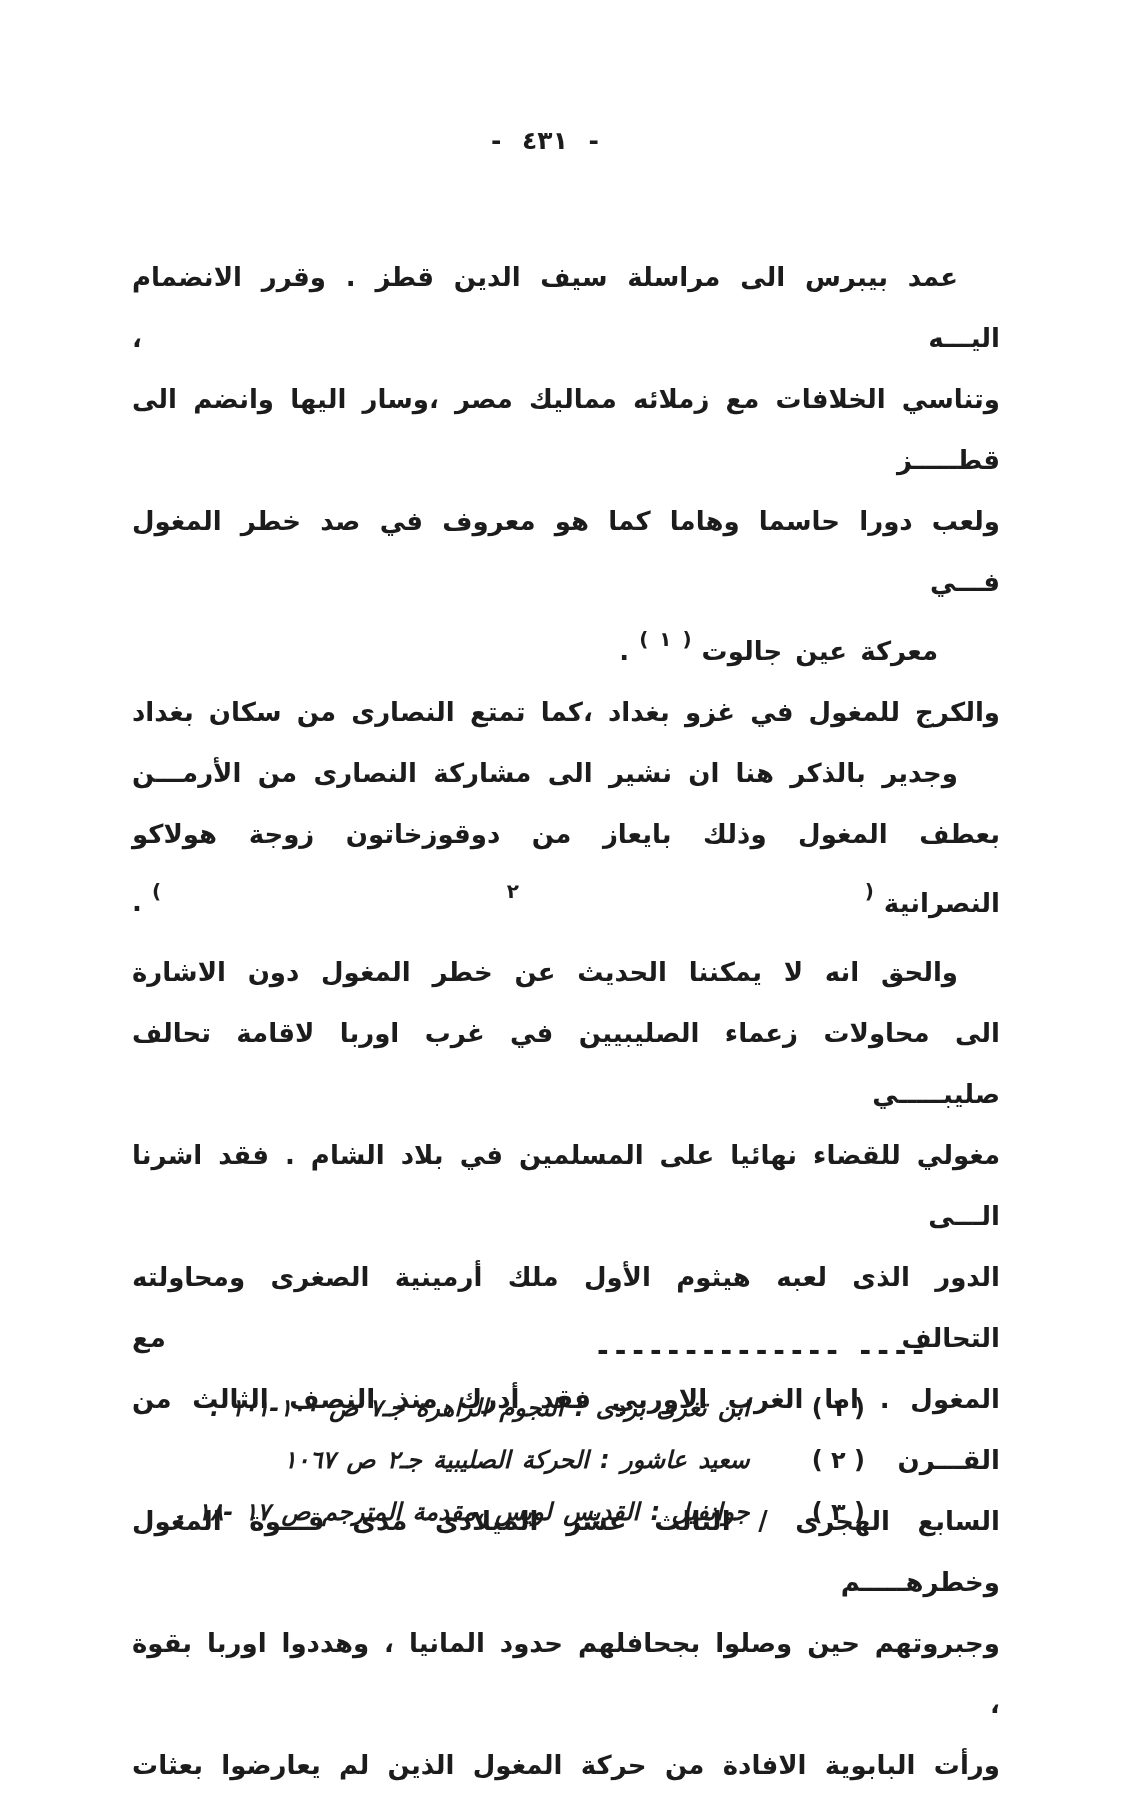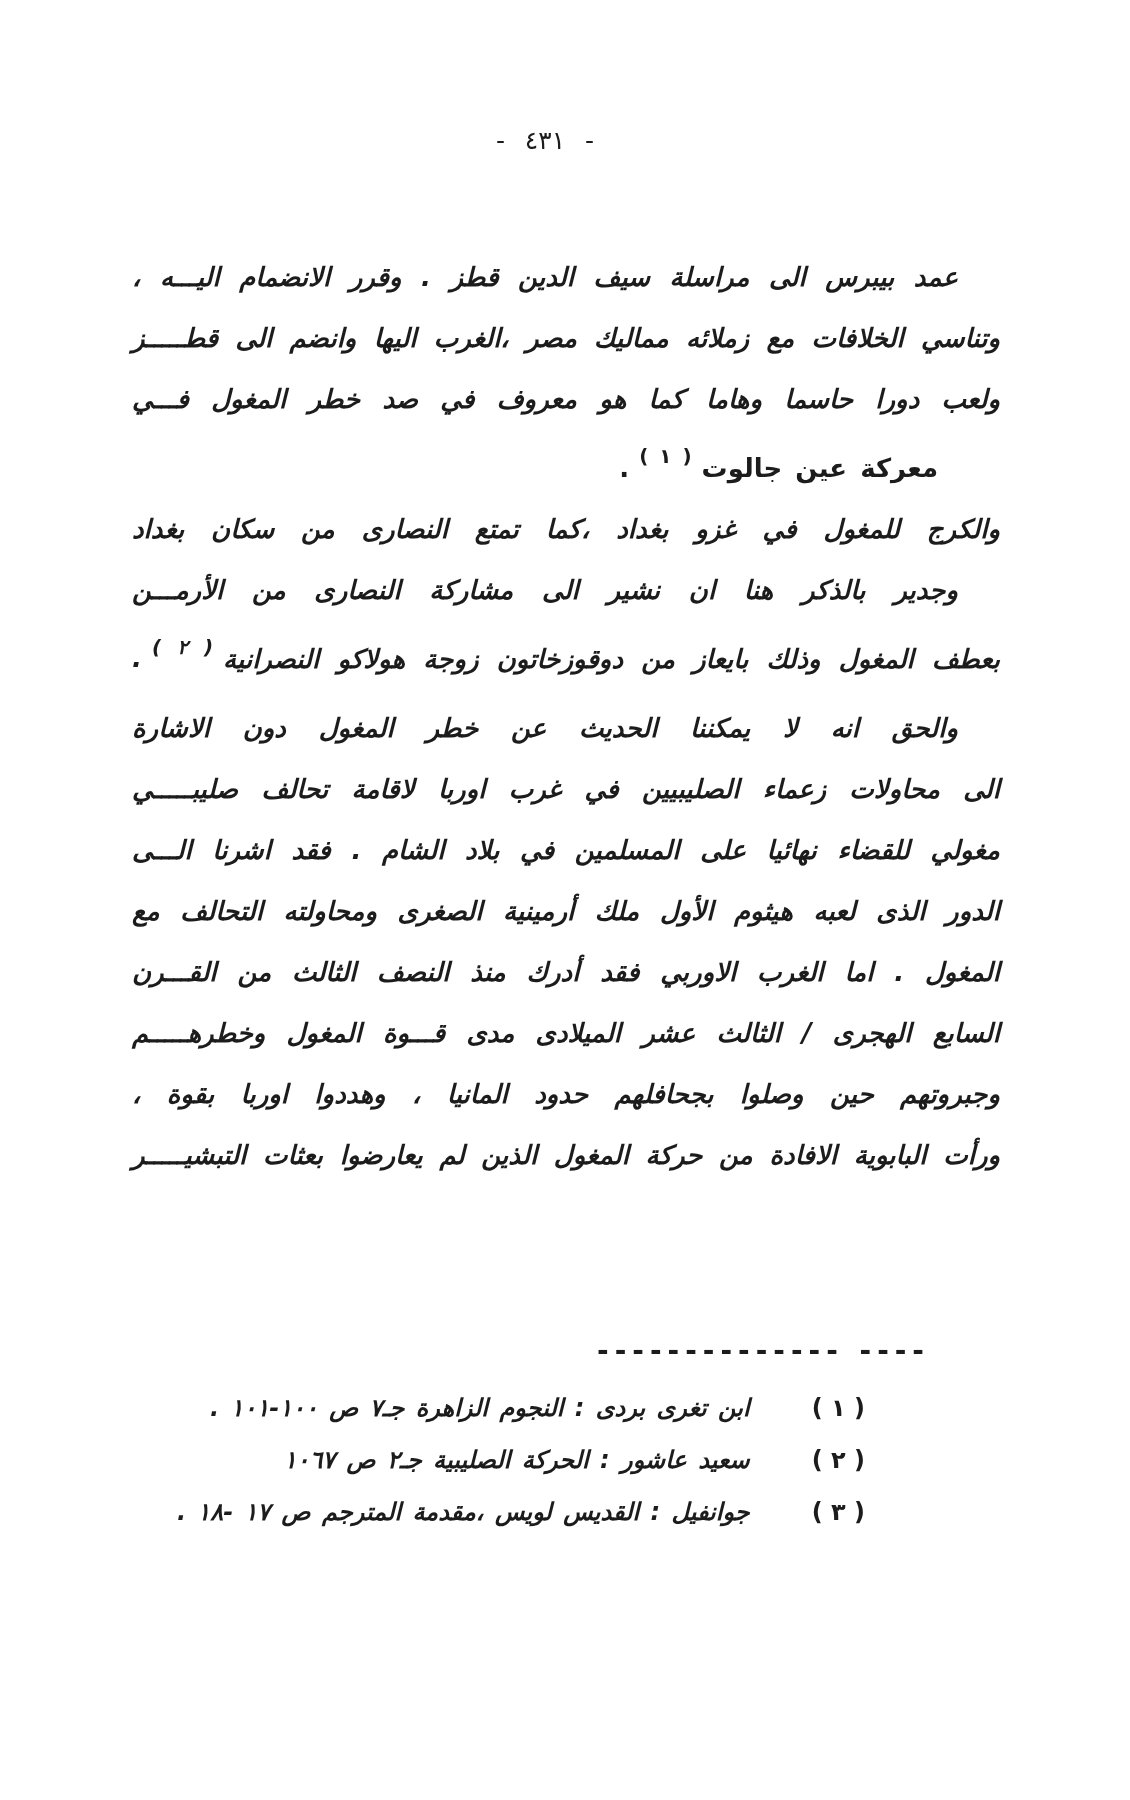--- a/index.html
+++ b/index.html
@@ -14,40 +14,39 @@
     direction: rtl;
     overflow: hidden;
   }
   .page-number {
     position: absolute;
     top: 126px;
     left: 0;
     right: 40px;
     text-align: center;
     font-size: 25px;
-    font-weight: normal;
+    font-weight: bold;
     word-spacing: 12px;
   }
   .text-block {
     position: absolute;
     top: 247px;
     right: 130px;
     width: 868px;
     font-size: 26px;
     font-weight: bold;
     line-height: 61px;
     word-spacing: 4px;
   }
   .para { margin: 0; }
   .para-3 { margin-top: 9px; }
   .l {
     text-align: justify;
     text-align-last: justify;
     text-justify: inter-word;
-    font-style: italic;
   }
   .l-first { text-indent: 42px; }
   .l-short { text-align: right; text-align-last: right; }
   .p1-end { padding-right: 62px; text-align: right; }
   .fn-ref {
     font-size: 20px;
     font-weight: bold;
     position: relative;
     top: -4px;
     margin: 0 10px 0 6px;
@@ -86,21 +85,21 @@
 <body>
 
 <div class="page">
 
   <div class="page-number">- ٤٣١ -</div>
 
   <div class="text-block">
 
     <div class="para para-1">
       <div class="l l-first">عمد بيبرس الى مراسلة سيف الدين قطز . وقرر الانضمام اليـــه ،</div>
-      <div class="l">وتناسي الخلافات مع زملائه مماليك مصر ،الغرب اليها وانضم الى قطـــــز</div>
+      <div class="l">وتناسي الخلافات مع زملائه مماليك مصر ،وسار اليها وانضم الى قطـــــز</div>
       <div class="l">ولعب دورا حاسما وهاما كما هو معروف في صد خطر المغول فـــي</div>
       <div class="l-short p1-end"><span>معركة عين جالوت</span><sup class="fn-ref">( ١ )</sup><span class="period">.</span></div>
     </div>
 
     <div class="para para-2">
       <div class="l">والكرج للمغول في غزو بغداد ،كما تمتع النصارى من سكان بغداد</div>
       <div class="l l-first">وجدير بالذكر هنا ان نشير الى مشاركة النصارى من الأرمـــن</div>
       <div class="l"><span>بعطف المغول وذلك بايعاز من دوقوزخاتون زوجة هولاكو النصرانية</span><sup class="fn-ref">( ٢ )</sup><span class="period">.</span></div>
     </div>
 

